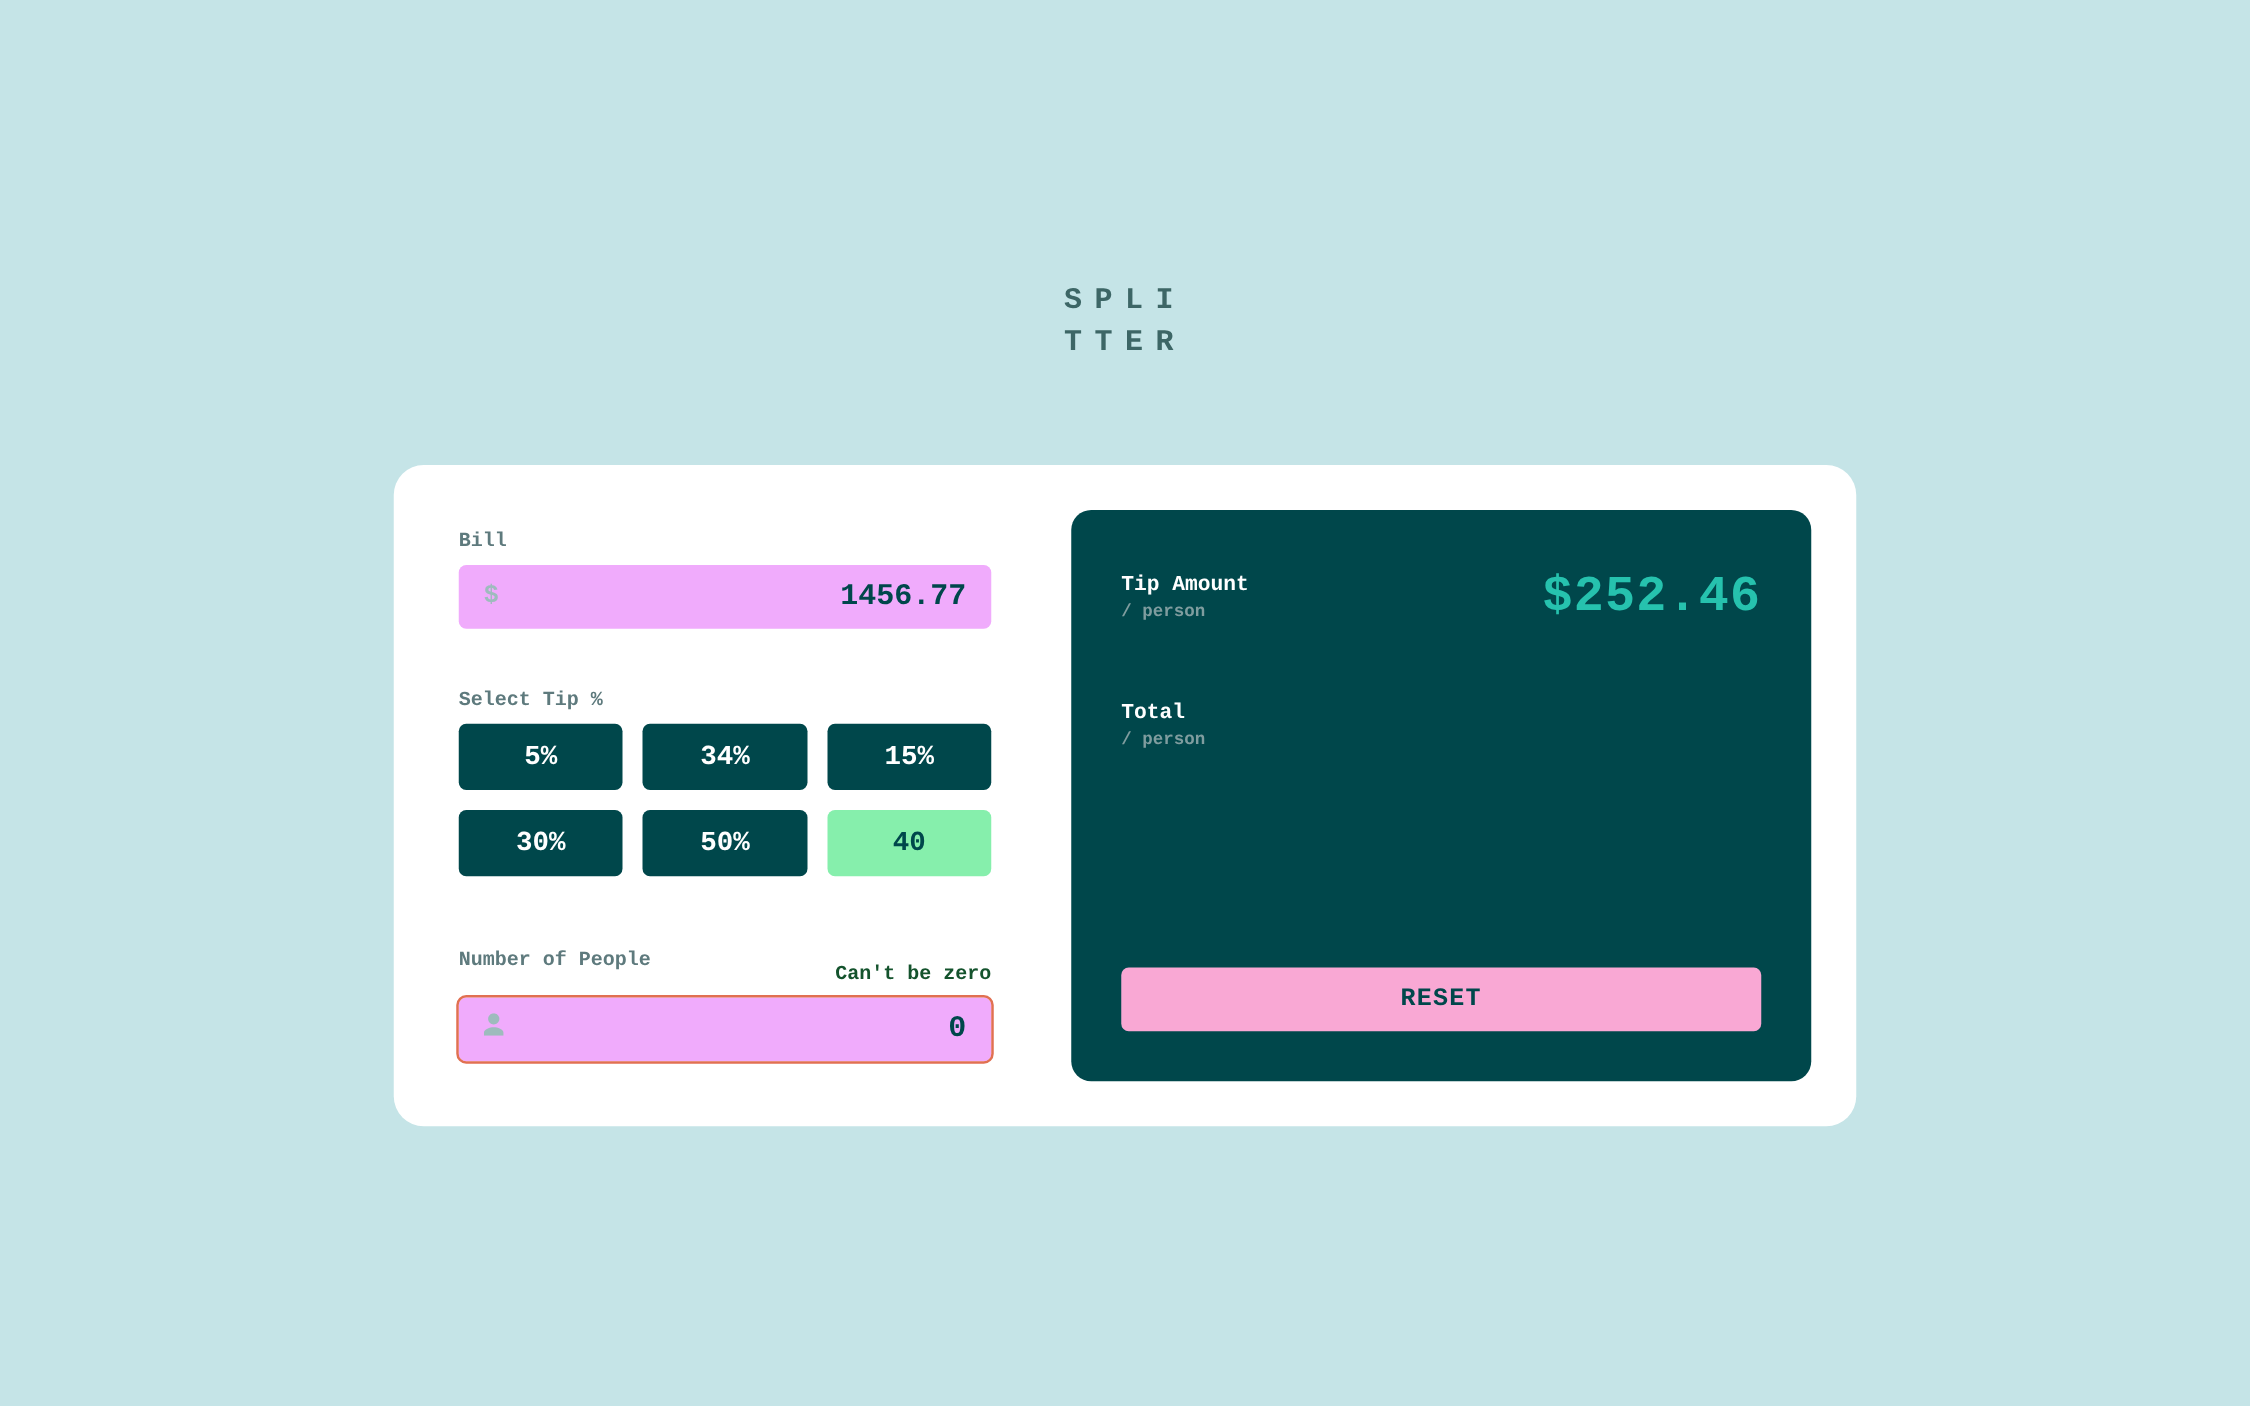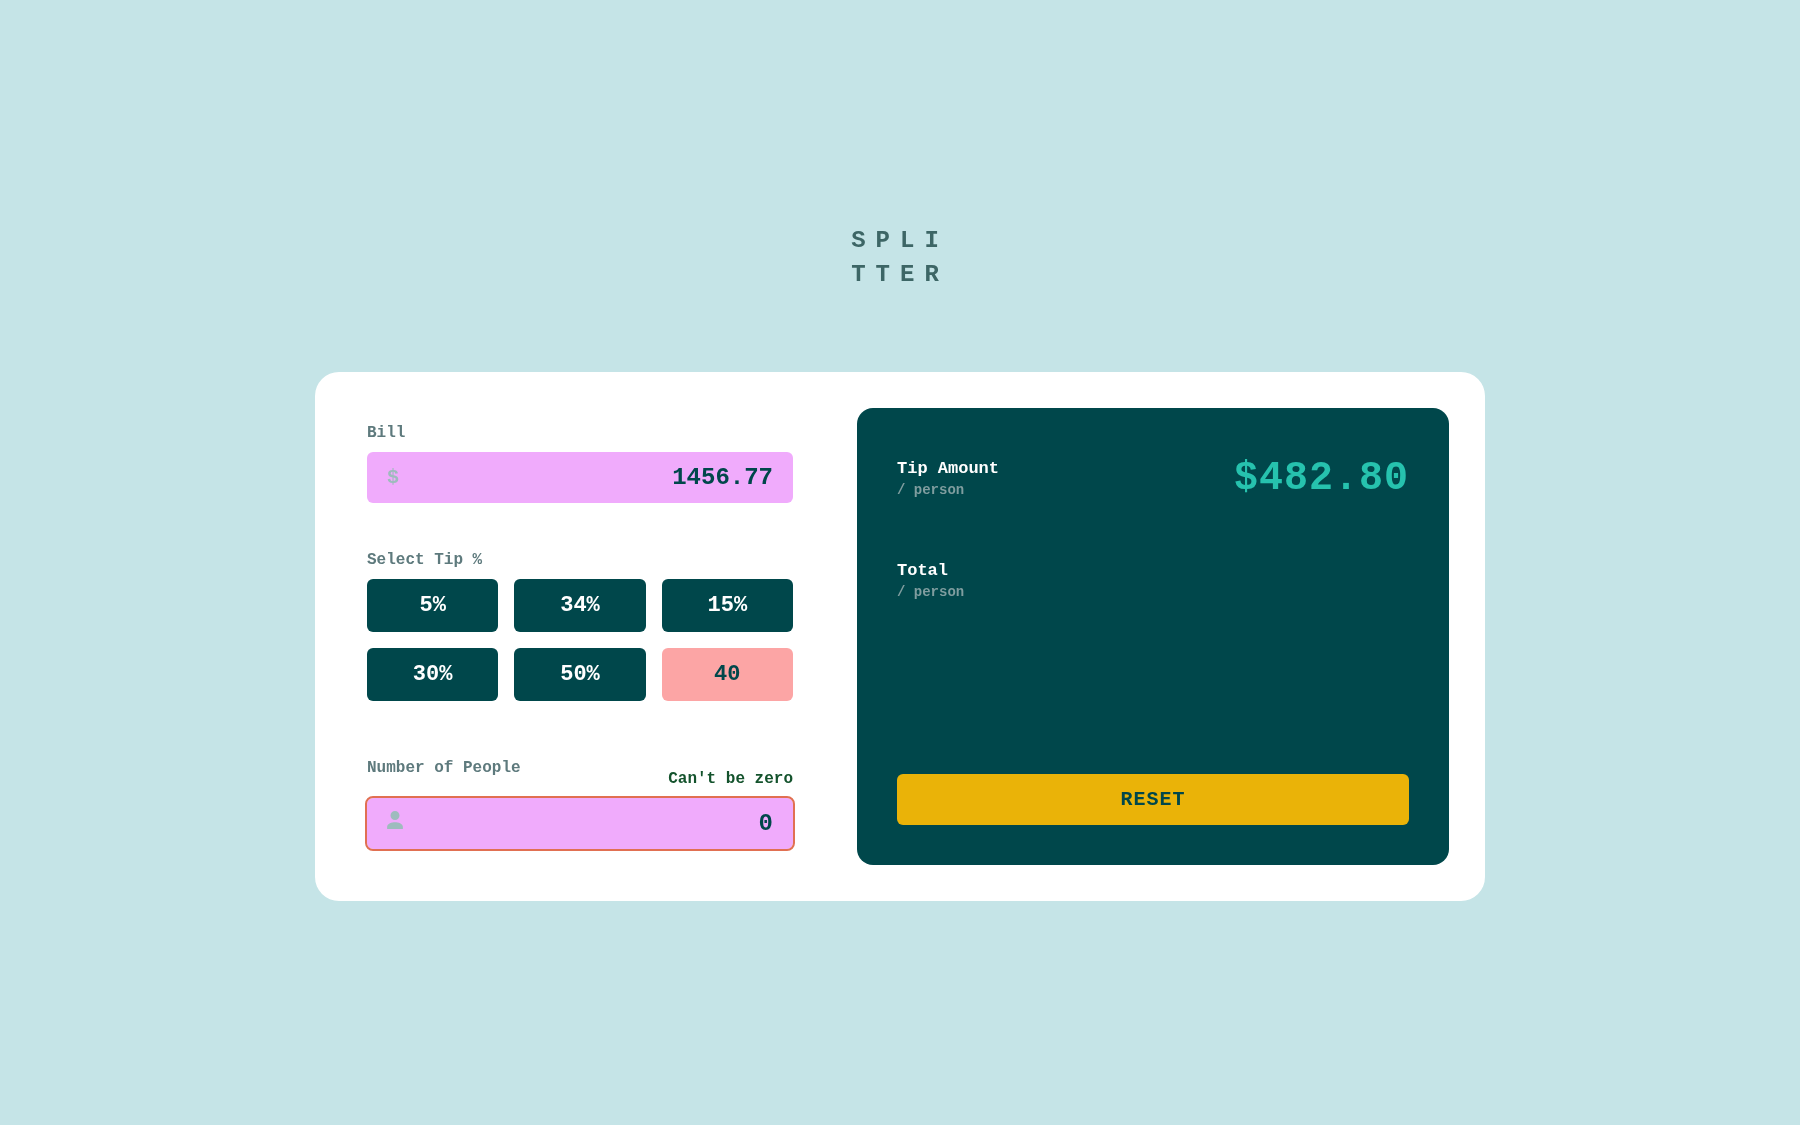--- a/index.html
+++ b/index.html
@@ -126,21 +126,21 @@
       border: none;
       border-radius: 6px;
       padding: 14px;
       font-size: 22px;
       font-weight: bold;
       cursor: pointer;
       font-family: 'Courier New', Courier, monospace;
     }
 
     .custom-tip {
-      background-color: #fca5a5;
+      background-color: #86efac;
       border: none;
       border-radius: 6px;
       padding: 14px;
       font-size: 22px;
       font-weight: bold;
       color: #00474b;
       text-align: center;
       font-family: 'Courier New', Courier, monospace;
       width: 100%;
     }
@@ -166,21 +166,21 @@
     }
 
     .result-value {
       color: #26c2ae;
       font-size: 40px;
       font-weight: bold;
       letter-spacing: 1px;
     }
 
     .reset-button {
-      background-color: #eab308;
+      background-color: #f9a8d4;
       color: #00474b;
       border: none;
       border-radius: 6px;
       padding: 14px;
       font-size: 20px;
       font-weight: bold;
       cursor: pointer;
       font-family: 'Courier New', Courier, monospace;
       letter-spacing: 1px;
       margin-top: auto;
@@ -235,21 +235,21 @@
     </div>
 
   </div>
 
   <div class="right-panel">
     <div class="result-row">
       <div>
         <div class="result-label">Tip Amount</div>
         <div class="result-sublabel">/ person</div>
       </div>
-      <div class="result-value">$482.80</div>
+      <div class="result-value">$252.46</div>
     </div>
 
     <div class="result-row">
       <div>
         <div class="result-label">Total</div>
         <div class="result-sublabel">/ person</div>
       </div>
     </div>
 
     <button class="reset-button">RESET</button>

